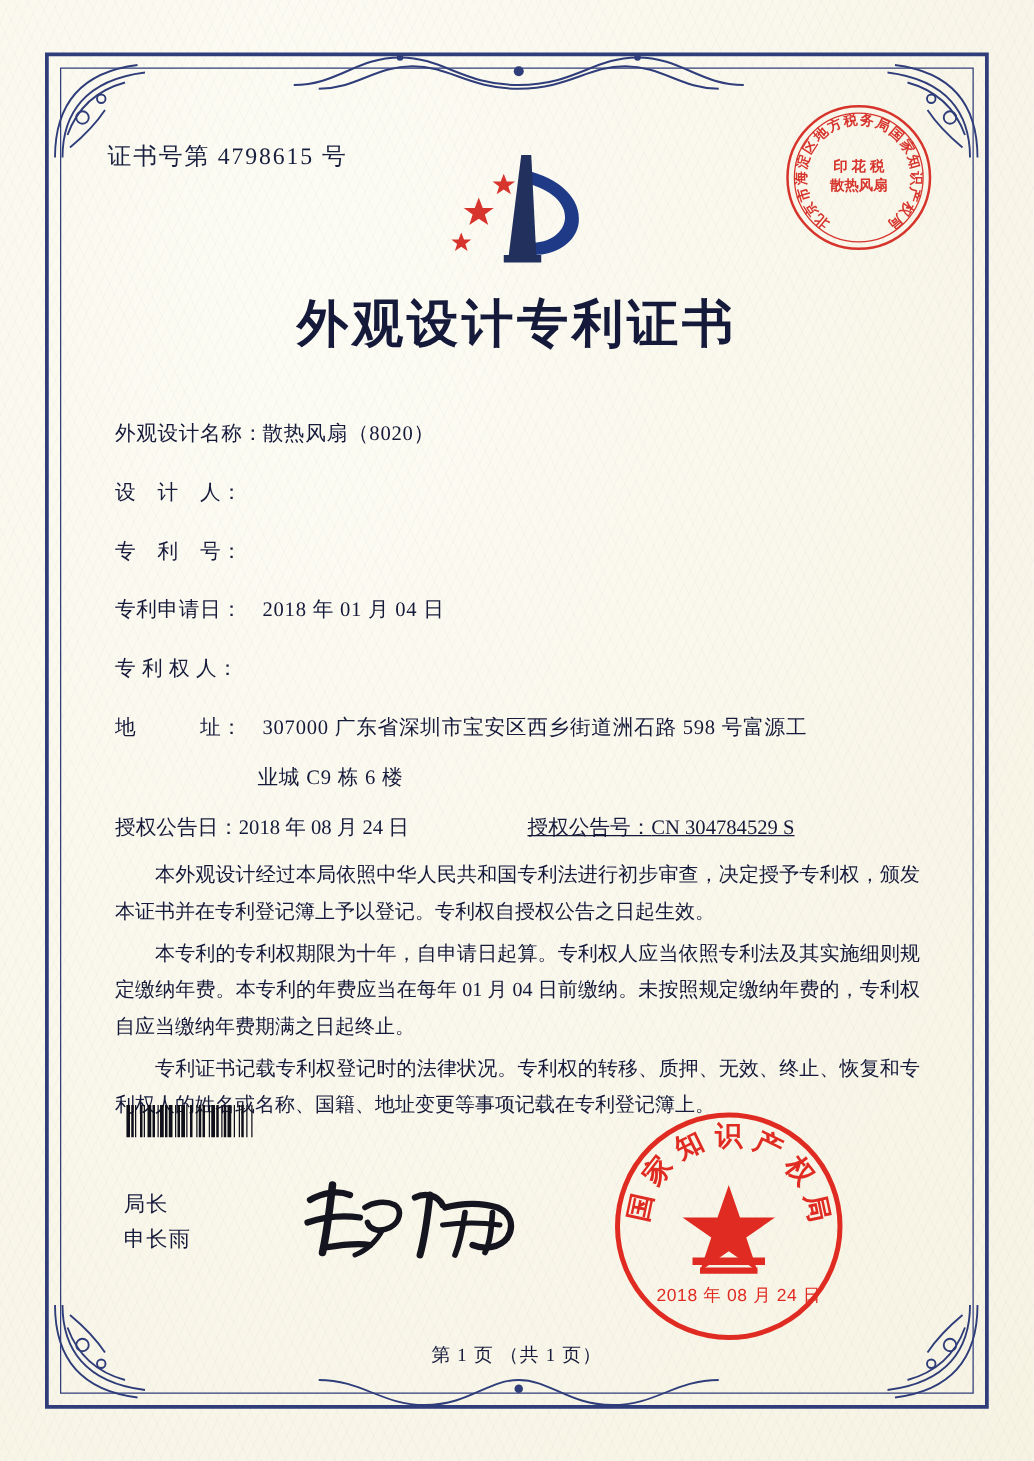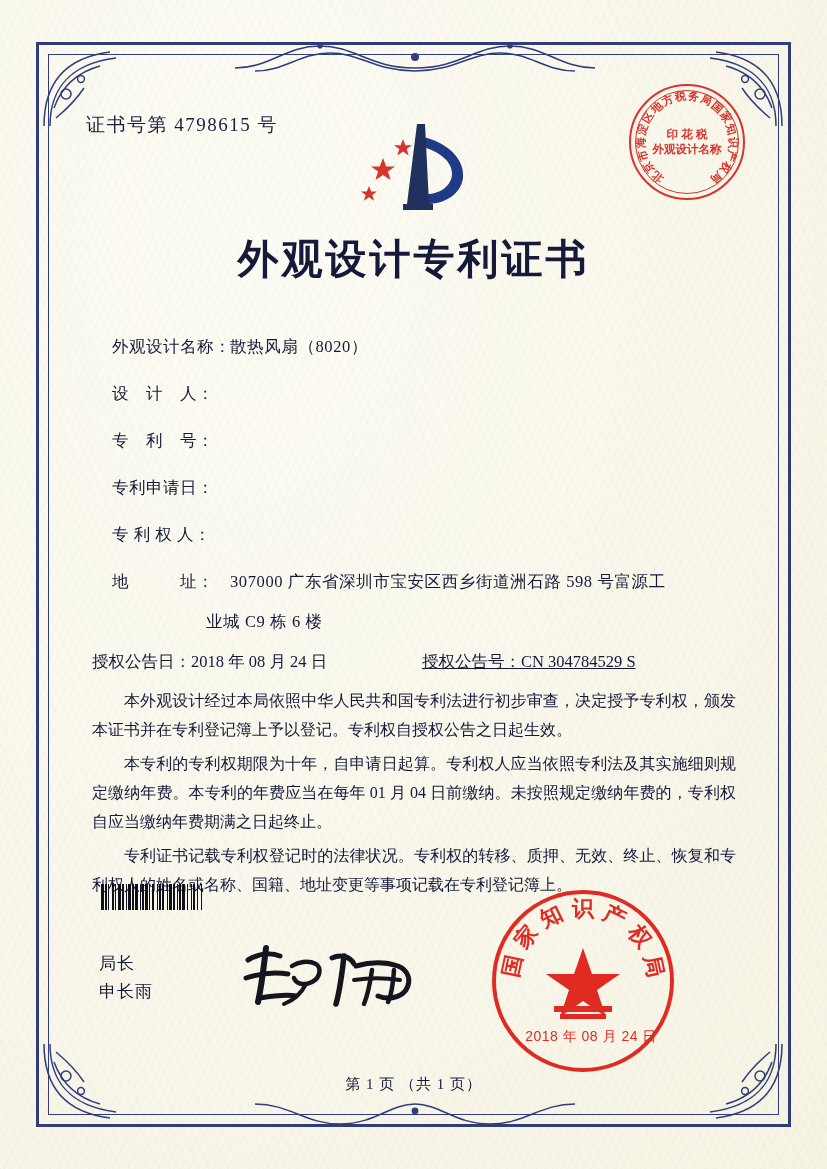--- a/index.html
+++ b/index.html
@@ -144,21 +144,20 @@
   }
   .frow {
     display: flex;
     align-items: flex-start;
     margin-bottom: 25px;
   }
   .flabel {
     flex: 0 0 auto;
     letter-spacing: 0.5px;
     white-space: nowrap;
-    margin-left: 20px;
   }
   .fvalue {
     flex: 1 1 auto;
     letter-spacing: 0.6px;
   }
   .addr-second {
     margin-left: 114px;
     margin-top: 4px;
     letter-spacing: 0.6px;
   }
@@ -375,37 +374,38 @@
         <span class="arc-char" style="transform: rotate(41.1765deg) translate(0px, -46px) rotate(0deg) translate(-50%, -50%);">国</span>
         <span class="arc-char" style="transform: rotate(57.6471deg) translate(0px, -46px) rotate(0deg) translate(-50%, -50%);">家</span>
         <span class="arc-char" style="transform: rotate(74.1176deg) translate(0px, -46px) rotate(0deg) translate(-50%, -50%);">知</span>
         <span class="arc-char" style="transform: rotate(90.5882deg) translate(0px, -46px) rotate(0deg) translate(-50%, -50%);">识</span>
         <span class="arc-char" style="transform: rotate(107.059deg) translate(0px, -46px) rotate(0deg) translate(-50%, -50%);">产</span>
         <span class="arc-char" style="transform: rotate(123.529deg) translate(0px, -46px) rotate(0deg) translate(-50%, -50%);">权</span>
         <span class="arc-char" style="transform: rotate(140deg) translate(0px, -46px) rotate(0deg) translate(-50%, -50%);">局</span>
       </div>
     <div class="center-lines">
       <div>印 花 税</div>
-      <div>外观设计名称</div>
+      <div>散热风扇</div>
     </div>
   </div>
 
   <div class="fields">
     <div class="frow">
       <span class="flabel" style="width:118px">外观设计名称：</span>
       <span class="fvalue">散热风扇（8020）</span>
     </div>
     <div class="frow">
       <span class="flabel" style="width:118px">设　计　人：</span>
     </div>
     <div class="frow">
       <span class="flabel" style="width:118px">专　利　号：</span>
     </div>
     <div class="frow">
       <span class="flabel" style="width:118px">专利申请日：</span>
+      <span class="fvalue">2018 年 01 月 04 日</span>
     </div>
     <div class="frow">
       <span class="flabel" style="width:118px">专 利 权 人：</span>
     </div>
     <div class="frow" style="margin-bottom:18px">
       <span class="flabel" style="width:118px">地　　　址：</span>
       <span class="fvalue">
         <span>307000 广东省深圳市宝安区西乡街道洲石路 598 号富源工</span>
       </span>
     </div>

